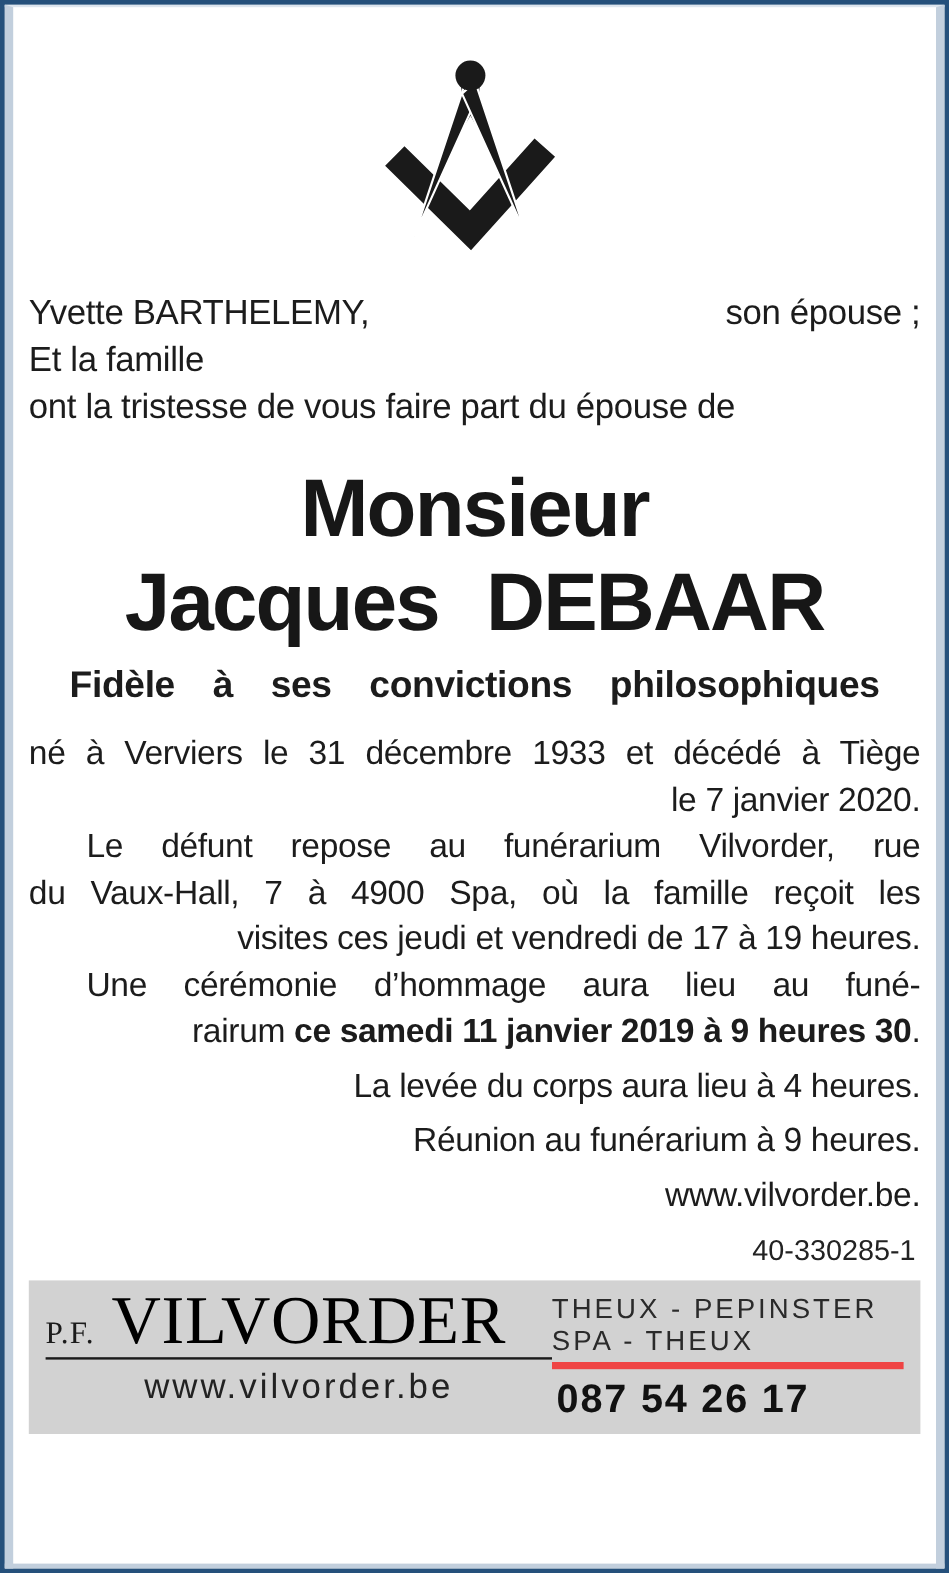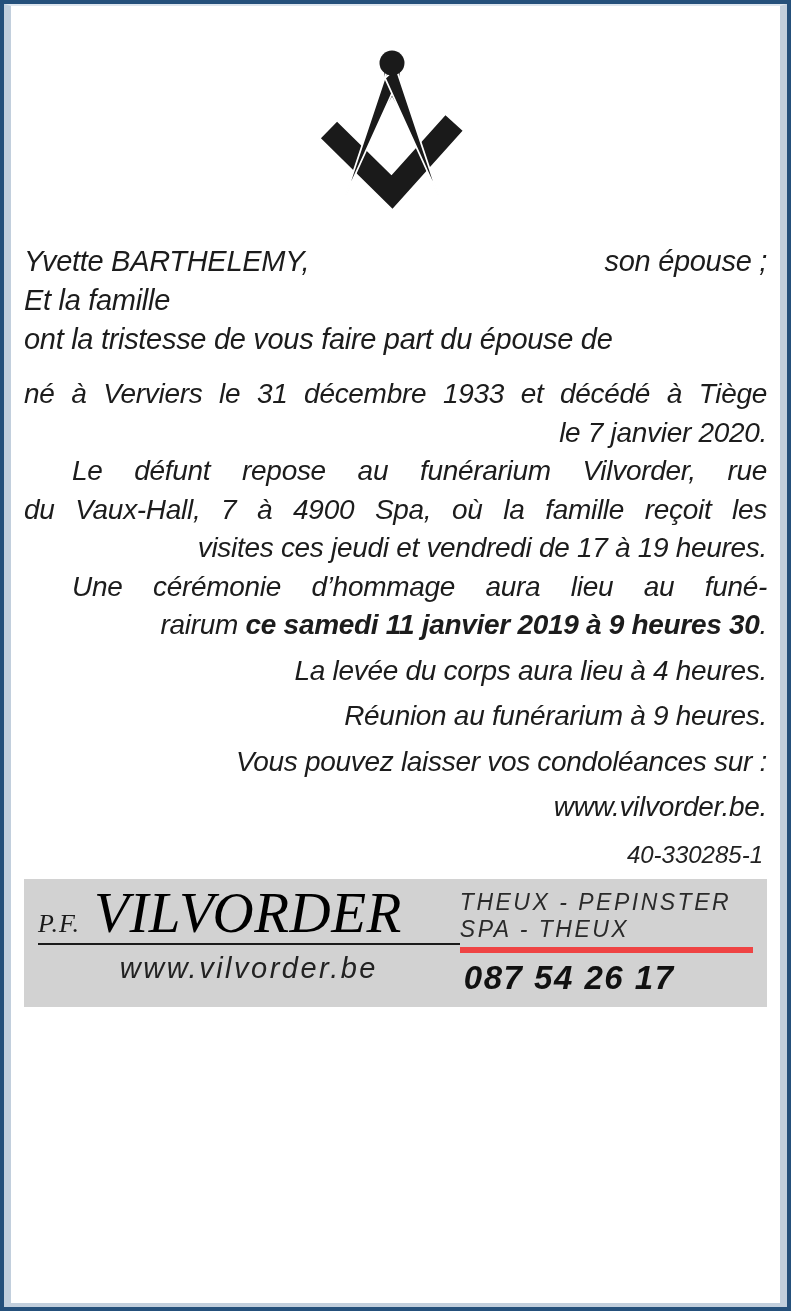--- a/index.html
+++ b/index.html
@@ -13,21 +13,20 @@
   }
   .inner {
     box-sizing: border-box;
     height: 100%;
     border-left: 7px solid #c2cfdd;
     border-right: 7px solid #c2cfdd;
     border-top: 2px solid #dde5ee;
     border-bottom: 4px solid #c2cfdd;
     padding: 0 13px;
     overflow: hidden;
-    font-style: italic;
   }
   
   .emblem-wrap { text-align: center; margin-top: 24px; height: 190px; }
   
   .intro { margin-top: 22px; font-size: 29px; line-height: 39px; letter-spacing: -0.3px; }
   .intro-row { display: flex; justify-content: space-between; }
   
   .title-block { text-align: center; margin-top: 26px; }
   .title-line {
     font-weight: bold; font-size: 68px; line-height: 78px;
@@ -104,32 +103,36 @@
 
     <div class="intro">
       <div class="intro-row">
         <span>Yvette BARTHELEMY,</span>
         <span>son épouse ;</span>
       </div>
       <div>Et la famille</div>
       <div>ont la tristesse de vous faire part du épouse de</div>
     </div>
 
+    <div class="title-block">
+      <div class="title-line">Monsieur</div>
+      <div class="title-line name-line">Jacques DEBAAR</div>
+      <div class="motto">Fidèle à ses convictions philosophiques</div>
+    </div>
 
     <div class="body-block">
       <div class="bline j">né à Verviers le 31 décembre 1933 et décédé à Tiège</div>
       <div class="bline">le 7 janvier 2020.</div>
       <div class="bline j ind">Le défunt repose au funérarium Vilvorder, rue</div>
       <div class="bline j">du Vaux-Hall, 7 à 4900 Spa, où la famille reçoit les</div>
       <div class="bline">visites ces jeudi et vendredi de 17 à 19 heures.</div>
       <div class="bline j ind">Une cérémonie d’hommage aura lieu au funé-</div>
       <div class="bline"><span>rairum </span><strong>ce samedi 11 janvier 2019 à 9 heures 30</strong><span>.</span></div>
       <div class="bline ind gap">La levée du corps aura lieu à 4 heures.</div>
       <div class="bline ind gap">Réunion au funérarium à 9 heures.</div>
-      <div class="bline ind gap">Vous pouvez laisser vos condoléances sur :</div>
       <div class="bline ind gap">www.vilvorder.be.</div>
     </div>
 
     <div class="ref">40-330285-1</div>
 
     <div class="footer">
       <div class="f-left">
         <div class="brand-row">
           <span class="pf">P.F.</span>
           <span class="brand">VILVORDER</span>

